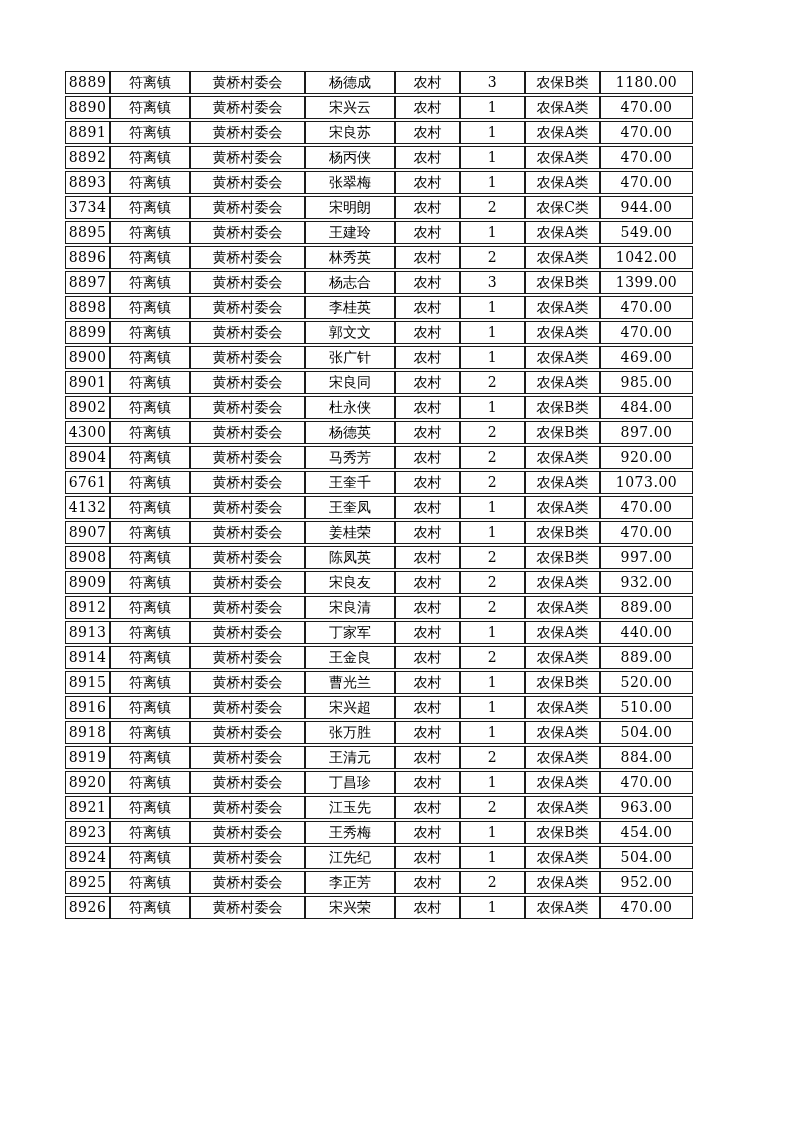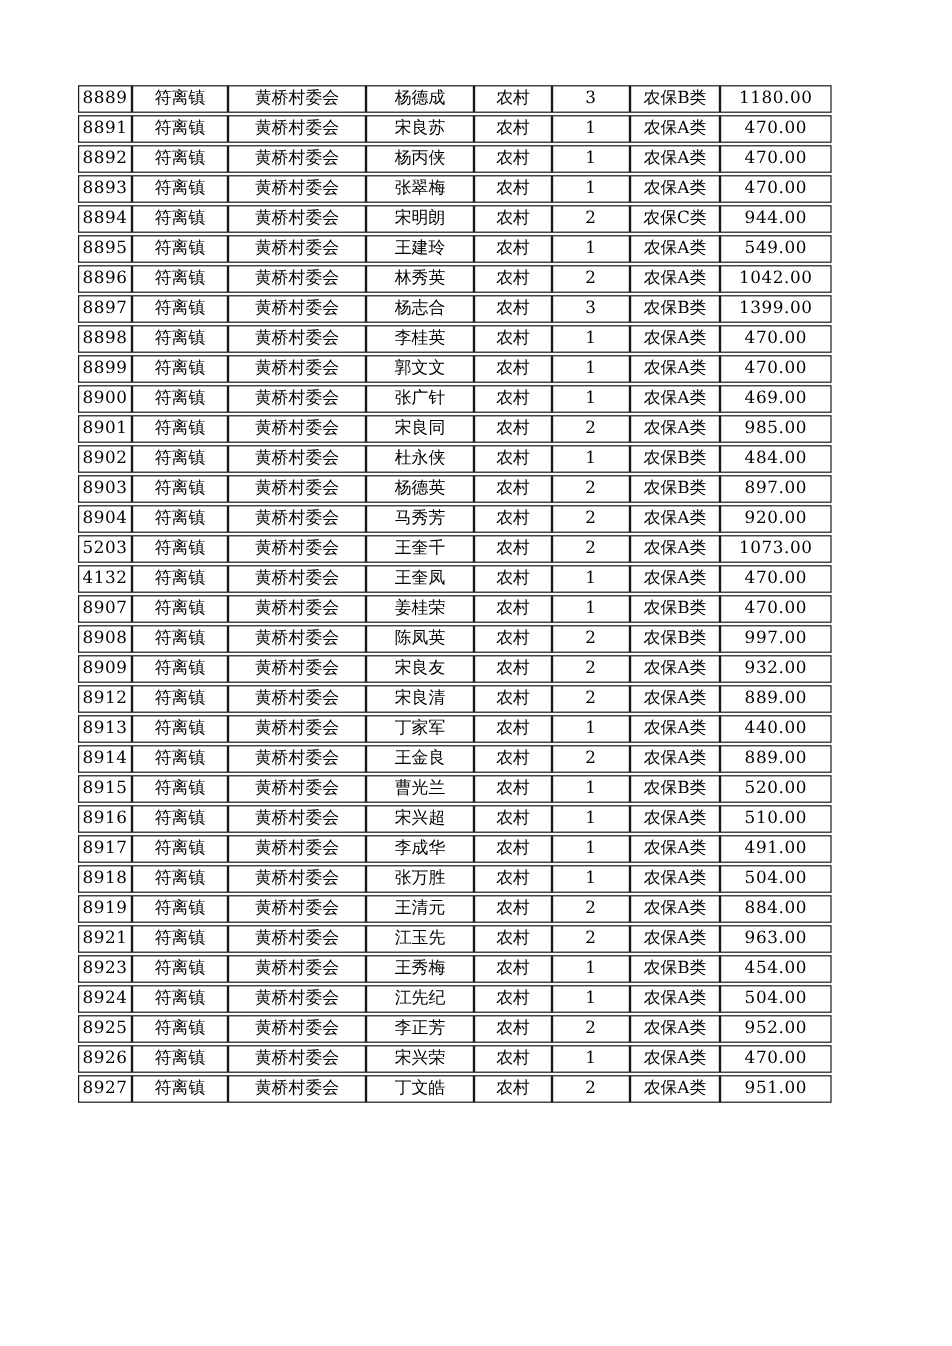--- a/index.html
+++ b/index.html
@@ -76,20 +76,30 @@
           <td class="cell-serial">8889</td>
           <td class="cell-town">符离镇</td>
           <td class="cell-village">黄桥村委会</td>
           <td class="cell-name">杨德成</td>
           <td class="cell-residence">农村</td>
           <td class="cell-count">3</td>
           <td class="cell-category">农保B类</td>
           <td class="cell-amount">1180.00</td>
         </tr>
         <tr>
+          <td class="cell-serial">8890</td>
+          <td class="cell-town">符离镇</td>
+          <td class="cell-village">黄桥村委会</td>
+          <td class="cell-name">宋兴云</td>
+          <td class="cell-residence">农村</td>
+          <td class="cell-count">1</td>
+          <td class="cell-category">农保A类</td>
+          <td class="cell-amount">470.00</td>
+        </tr>
+        <tr>
           <td class="cell-serial">8891</td>
           <td class="cell-town">符离镇</td>
           <td class="cell-village">黄桥村委会</td>
           <td class="cell-name">宋良苏</td>
           <td class="cell-residence">农村</td>
           <td class="cell-count">1</td>
           <td class="cell-category">农保A类</td>
           <td class="cell-amount">470.00</td>
         </tr>
         <tr>
@@ -106,21 +116,21 @@
           <td class="cell-serial">8893</td>
           <td class="cell-town">符离镇</td>
           <td class="cell-village">黄桥村委会</td>
           <td class="cell-name">张翠梅</td>
           <td class="cell-residence">农村</td>
           <td class="cell-count">1</td>
           <td class="cell-category">农保A类</td>
           <td class="cell-amount">470.00</td>
         </tr>
         <tr>
-          <td class="cell-serial">8894</td>
+          <td class="cell-serial">3734</td>
           <td class="cell-town">符离镇</td>
           <td class="cell-village">黄桥村委会</td>
           <td class="cell-name">宋明朗</td>
           <td class="cell-residence">农村</td>
           <td class="cell-count">2</td>
           <td class="cell-category">农保C类</td>
           <td class="cell-amount">944.00</td>
         </tr>
         <tr>
           <td class="cell-serial">8895</td>
@@ -196,41 +206,41 @@
           <td class="cell-serial">8902</td>
           <td class="cell-town">符离镇</td>
           <td class="cell-village">黄桥村委会</td>
           <td class="cell-name">杜永侠</td>
           <td class="cell-residence">农村</td>
           <td class="cell-count">1</td>
           <td class="cell-category">农保B类</td>
           <td class="cell-amount">484.00</td>
         </tr>
         <tr>
-          <td class="cell-serial">8903</td>
+          <td class="cell-serial">4300</td>
           <td class="cell-town">符离镇</td>
           <td class="cell-village">黄桥村委会</td>
           <td class="cell-name">杨德英</td>
           <td class="cell-residence">农村</td>
           <td class="cell-count">2</td>
           <td class="cell-category">农保B类</td>
           <td class="cell-amount">897.00</td>
         </tr>
         <tr>
           <td class="cell-serial">8904</td>
           <td class="cell-town">符离镇</td>
           <td class="cell-village">黄桥村委会</td>
           <td class="cell-name">马秀芳</td>
           <td class="cell-residence">农村</td>
           <td class="cell-count">2</td>
           <td class="cell-category">农保A类</td>
           <td class="cell-amount">920.00</td>
         </tr>
         <tr>
-          <td class="cell-serial">5203</td>
+          <td class="cell-serial">6761</td>
           <td class="cell-town">符离镇</td>
           <td class="cell-village">黄桥村委会</td>
           <td class="cell-name">王奎千</td>
           <td class="cell-residence">农村</td>
           <td class="cell-count">2</td>
           <td class="cell-category">农保A类</td>
           <td class="cell-amount">1073.00</td>
         </tr>
         <tr>
           <td class="cell-serial">4132</td>
@@ -316,50 +326,50 @@
           <td class="cell-serial">8916</td>
           <td class="cell-town">符离镇</td>
           <td class="cell-village">黄桥村委会</td>
           <td class="cell-name">宋兴超</td>
           <td class="cell-residence">农村</td>
           <td class="cell-count">1</td>
           <td class="cell-category">农保A类</td>
           <td class="cell-amount">510.00</td>
         </tr>
         <tr>
-          <td class="cell-serial">8917</td>
-          <td class="cell-town">符离镇</td>
-          <td class="cell-village">黄桥村委会</td>
-          <td class="cell-name">李成华</td>
-          <td class="cell-residence">农村</td>
-          <td class="cell-count">1</td>
-          <td class="cell-category">农保A类</td>
-          <td class="cell-amount">491.00</td>
-        </tr>
-        <tr>
           <td class="cell-serial">8918</td>
           <td class="cell-town">符离镇</td>
           <td class="cell-village">黄桥村委会</td>
           <td class="cell-name">张万胜</td>
           <td class="cell-residence">农村</td>
           <td class="cell-count">1</td>
           <td class="cell-category">农保A类</td>
           <td class="cell-amount">504.00</td>
         </tr>
         <tr>
           <td class="cell-serial">8919</td>
           <td class="cell-town">符离镇</td>
           <td class="cell-village">黄桥村委会</td>
           <td class="cell-name">王清元</td>
           <td class="cell-residence">农村</td>
           <td class="cell-count">2</td>
           <td class="cell-category">农保A类</td>
           <td class="cell-amount">884.00</td>
         </tr>
         <tr>
+          <td class="cell-serial">8920</td>
+          <td class="cell-town">符离镇</td>
+          <td class="cell-village">黄桥村委会</td>
+          <td class="cell-name">丁昌珍</td>
+          <td class="cell-residence">农村</td>
+          <td class="cell-count">1</td>
+          <td class="cell-category">农保A类</td>
+          <td class="cell-amount">470.00</td>
+        </tr>
+        <tr>
           <td class="cell-serial">8921</td>
           <td class="cell-town">符离镇</td>
           <td class="cell-village">黄桥村委会</td>
           <td class="cell-name">江玉先</td>
           <td class="cell-residence">农村</td>
           <td class="cell-count">2</td>
           <td class="cell-category">农保A类</td>
           <td class="cell-amount">963.00</td>
         </tr>
         <tr>
@@ -394,26 +404,16 @@
         </tr>
         <tr>
           <td class="cell-serial">8926</td>
           <td class="cell-town">符离镇</td>
           <td class="cell-village">黄桥村委会</td>
           <td class="cell-name">宋兴荣</td>
           <td class="cell-residence">农村</td>
           <td class="cell-count">1</td>
           <td class="cell-category">农保A类</td>
           <td class="cell-amount">470.00</td>
-        </tr>
-        <tr>
-          <td class="cell-serial">8927</td>
-          <td class="cell-town">符离镇</td>
-          <td class="cell-village">黄桥村委会</td>
-          <td class="cell-name">丁文皓</td>
-          <td class="cell-residence">农村</td>
-          <td class="cell-count">2</td>
-          <td class="cell-category">农保A类</td>
-          <td class="cell-amount">951.00</td>
         </tr>
       </tbody>
   </table>
 </div>
 
 </body></html>

